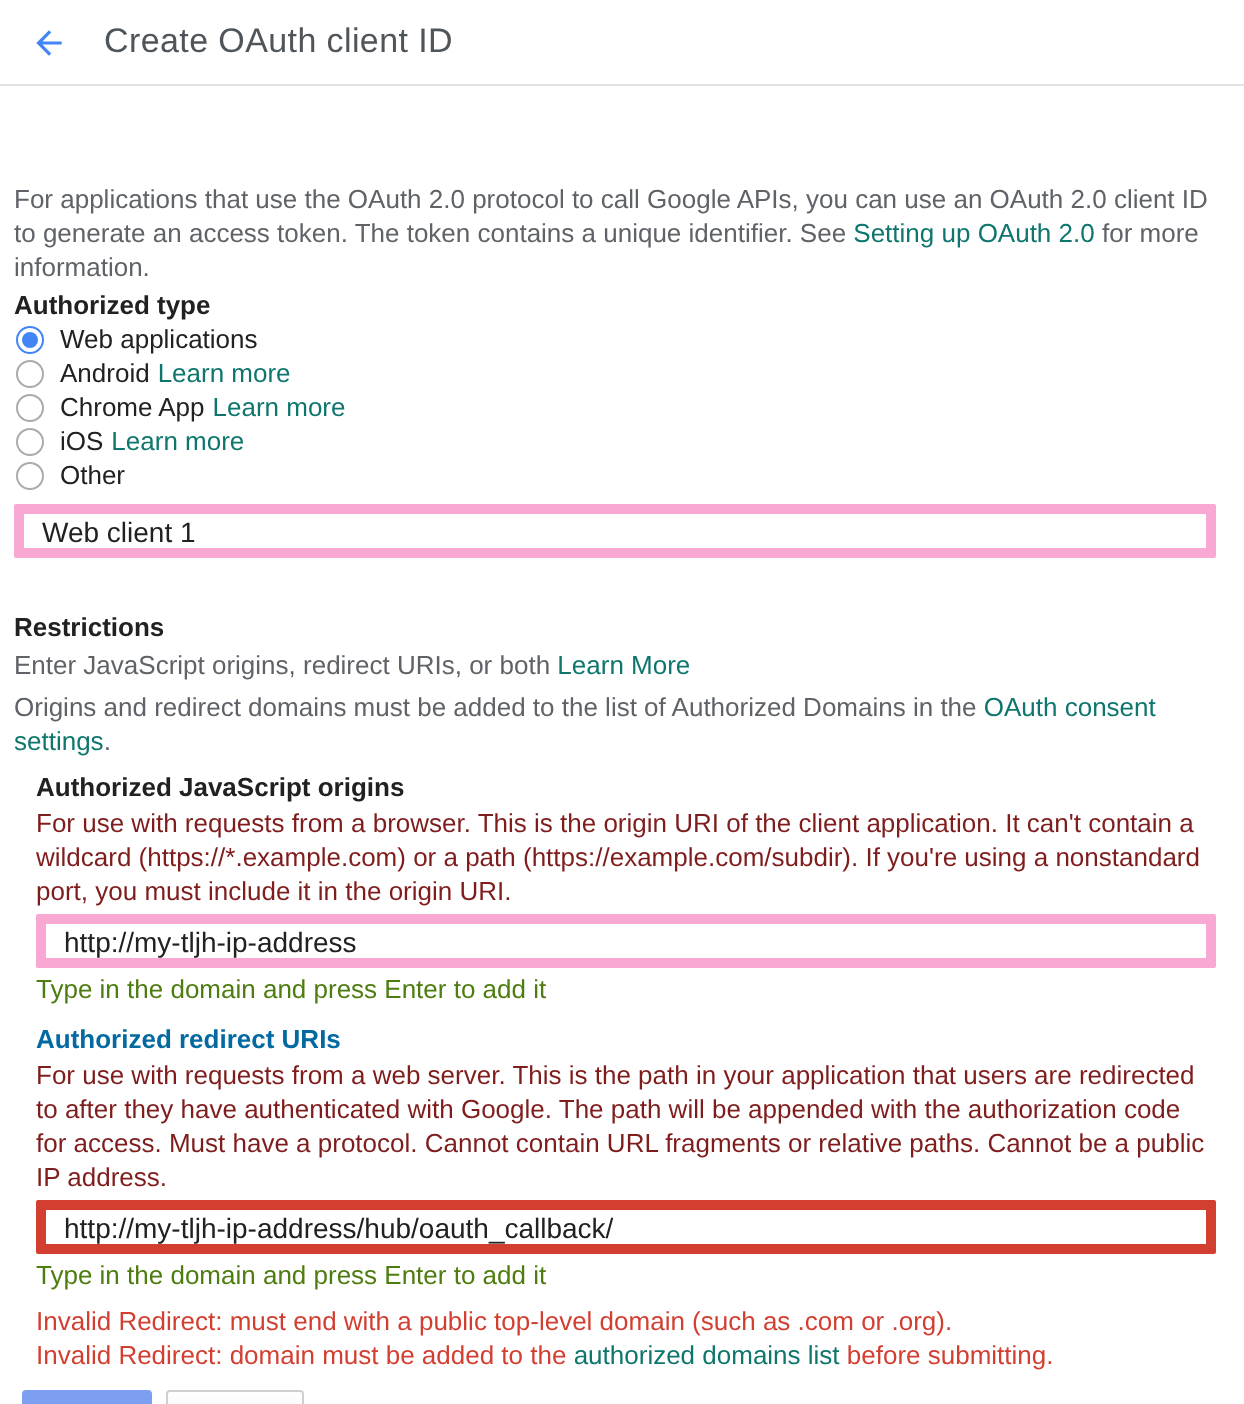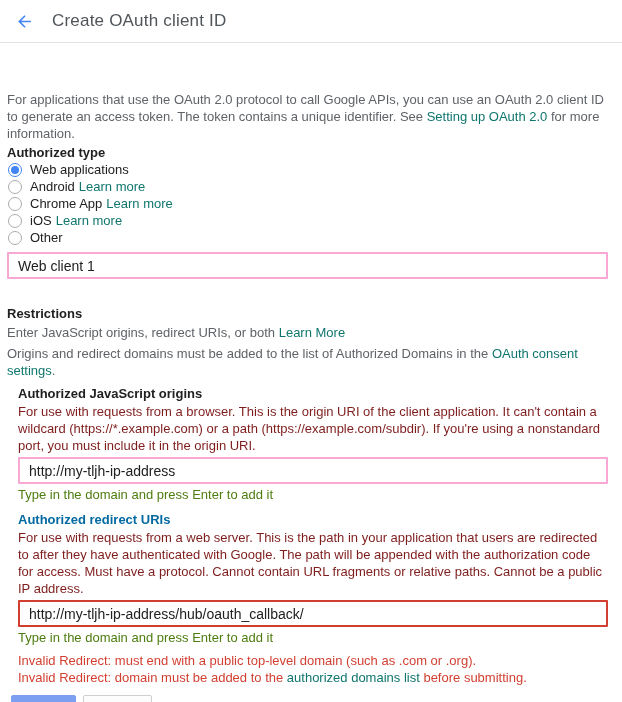--- a/index.html
+++ b/index.html
@@ -30,21 +30,21 @@
   .radio-label { font-size:13px; color:#212121; }
   .radio-row a.link { margin-left:4px; font-size:13px; }
   .name-section { margin-top:6px; }
   .label-row { display:flex; align-items:center; gap:6px; }
   .help-icon {
     width:13px; height:13px; border-radius:50%; background:#c4c4c4; color:#fff;
     font-size:9px; font-weight:bold; text-align:center; line-height:13px; cursor:pointer; flex:0 0 auto;
   }
   .text-input {
     display:block; width:100%; height:27px; margin-top:3px;
-    border:2px solid #f9a8d4; border-radius:1px; padding:0 9px;
+    border:5px solid #f9a8d4; border-radius:1px; padding:0 9px;
     font-family:"Liberation Sans", sans-serif; font-size:14px; color:#212121; outline:none; background:#fff;
   }
   .text-input.error { border-color:#d23f31; }
   .restrictions { margin-top:27px; }
   .restr-line { font-size:13px; line-height:17px; color:#5f6368; margin-top:2px; }
   .restr-line + .restr-line { margin-top:4px; }
   .subsection { margin-left:11px; }
   .subsection.first { margin-top:7px; }
   .subsection.second { margin-top:10px; }
   .sub-heading { font-size:13px; font-weight:bold; color:#212121; height:16px; line-height:16px; }

